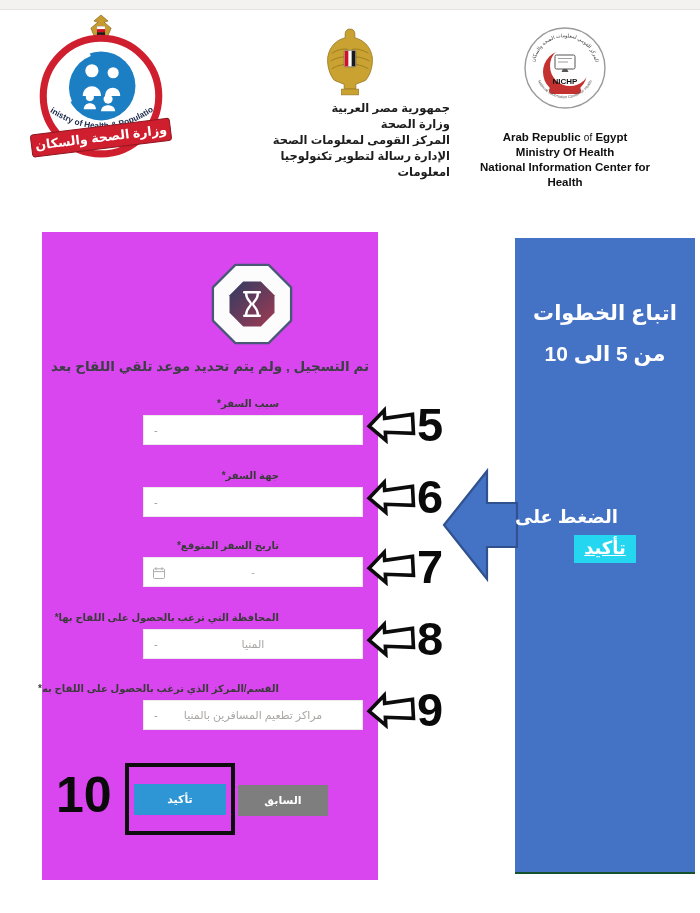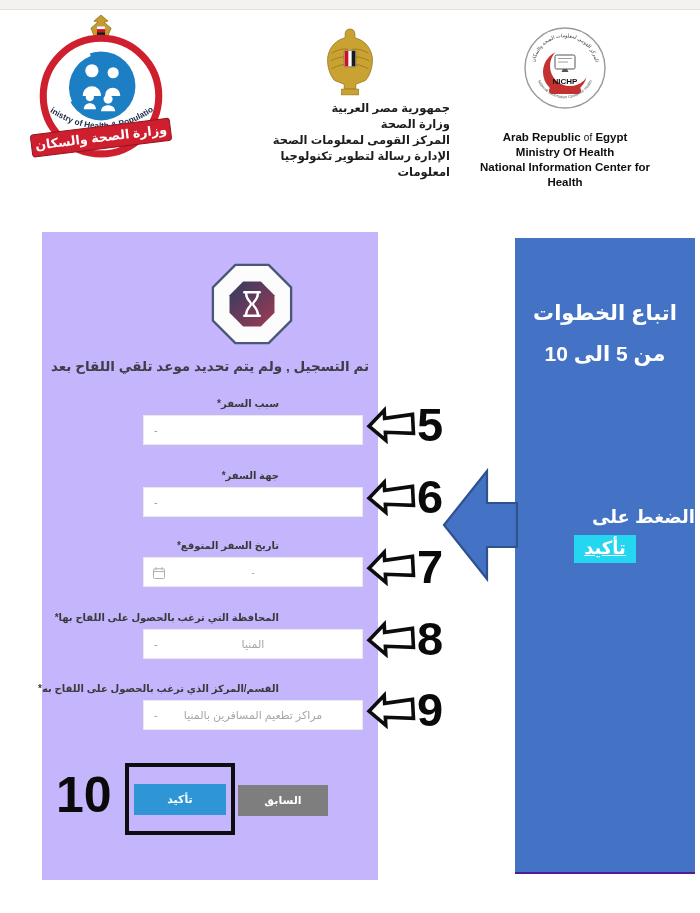--- a/index.html
+++ b/index.html
@@ -11,21 +11,21 @@
   .logo-moh{position:absolute;left:25px;top:12px;width:152px;height:156px;}
   .logo-eagle{position:absolute;left:319px;top:24px;width:62px;height:74px;}
   .center-text{position:absolute;left:250px;top:100px;width:200px;text-align:right;
                font-weight:bold;font-size:11.5px;line-height:16px;color:#1d1d1d;}
   .nichp-logo{position:absolute;left:523px;top:26px;width:84px;height:84px;}
   .right-text{position:absolute;left:462px;top:118px;width:206px;text-align:center;
               font-weight:bold;font-size:11.5px;line-height:15px;color:#0f0f0f;margin-top:12px;}
   .right-text .of{font-weight:normal;font-size:10px;}
 
   
-  .panel{position:absolute;left:42px;top:232px;width:336px;height:648px;background:#c4b5fd;}
+  .panel{position:absolute;left:42px;top:232px;width:336px;height:648px;background:#d946ef;}
   .octagon-wrap{position:absolute;left:166px;top:28px;width:88px;height:88px;}
   .status-title{position:absolute;left:0;top:126px;width:100%;text-align:center;direction:rtl;
                 font-size:13.5px;font-weight:bold;color:#3e3e47;}
 
   .frow{position:absolute;left:18px;width:100%;height:62px;}
   .f-label{position:absolute;right:117px;top:0;width:260px;text-align:right;direction:rtl;
            font-size:10px;font-weight:bold;color:#3a3a3a;}
   .f-input{position:absolute;left:83px;top:17px;width:220px;height:30px;background:#ffffff;
            border:1px solid #eceae8;box-sizing:border-box;display:flex;align-items:center;cursor:pointer;}
   .dash{position:absolute;left:10px;color:#9a9a9a;font-size:11px;}
@@ -37,25 +37,25 @@
   .step10{position:absolute;left:14px;top:534px;font-size:50px;font-weight:bold;color:#0a0a0a;}
   .confirm-box{position:absolute;left:83px;top:531px;width:102px;height:64px;border:4px solid #0d0d0d;
                display:flex;align-items:center;justify-content:center;}
   .btn-confirm{width:92px;height:31px;background:#2e96d5;color:#fff;font-weight:bold;font-size:11px;
                border:none;cursor:pointer;font-family:inherit;}
   .btn-prev{position:absolute;left:196px;top:553px;width:90px;height:31px;background:#7e7e7e;color:#fff;
             font-weight:bold;font-size:11px;border:none;cursor:pointer;font-family:inherit;}
 
   
   .sidebar{position:absolute;left:515px;top:238px;width:180px;height:634px;background:#4472c4;
-           border-bottom:2px solid #4c1d95;}
+           border-bottom:2px solid #14532d;}
   .sb-top{position:absolute;top:54px;left:0;width:100%;text-align:center;direction:rtl;
           color:#fff;font-weight:bold;font-size:21px;line-height:41px;}
   .sb-arrow{position:absolute;left:-73px;top:228px;}
-  .sb-press{position:absolute;top:268px;left:0;width:100%;text-align:right;direction:rtl;
+  .sb-press{position:absolute;top:268px;left:0;width:100%;text-align:left;direction:rtl;
             color:#fff;font-weight:bold;font-size:18px;}
   .sb-hl-wrap{position:absolute;top:297px;left:0;width:100%;text-align:center;}
   .sb-hl{display:inline-block;background:#24d6f0;color:#fff;font-weight:bold;font-size:18px;
          padding:2px 10px 4px;text-decoration:underline;direction:rtl;}
   .sb-bottom{position:absolute;top:356px;left:0;width:100%;text-align:center;direction:rtl;
              color:#fff;font-weight:bold;font-size:21px;line-height:38px;}
   .u{text-decoration:underline;}
   .blk{display:block;}
 </style>
 </head>

